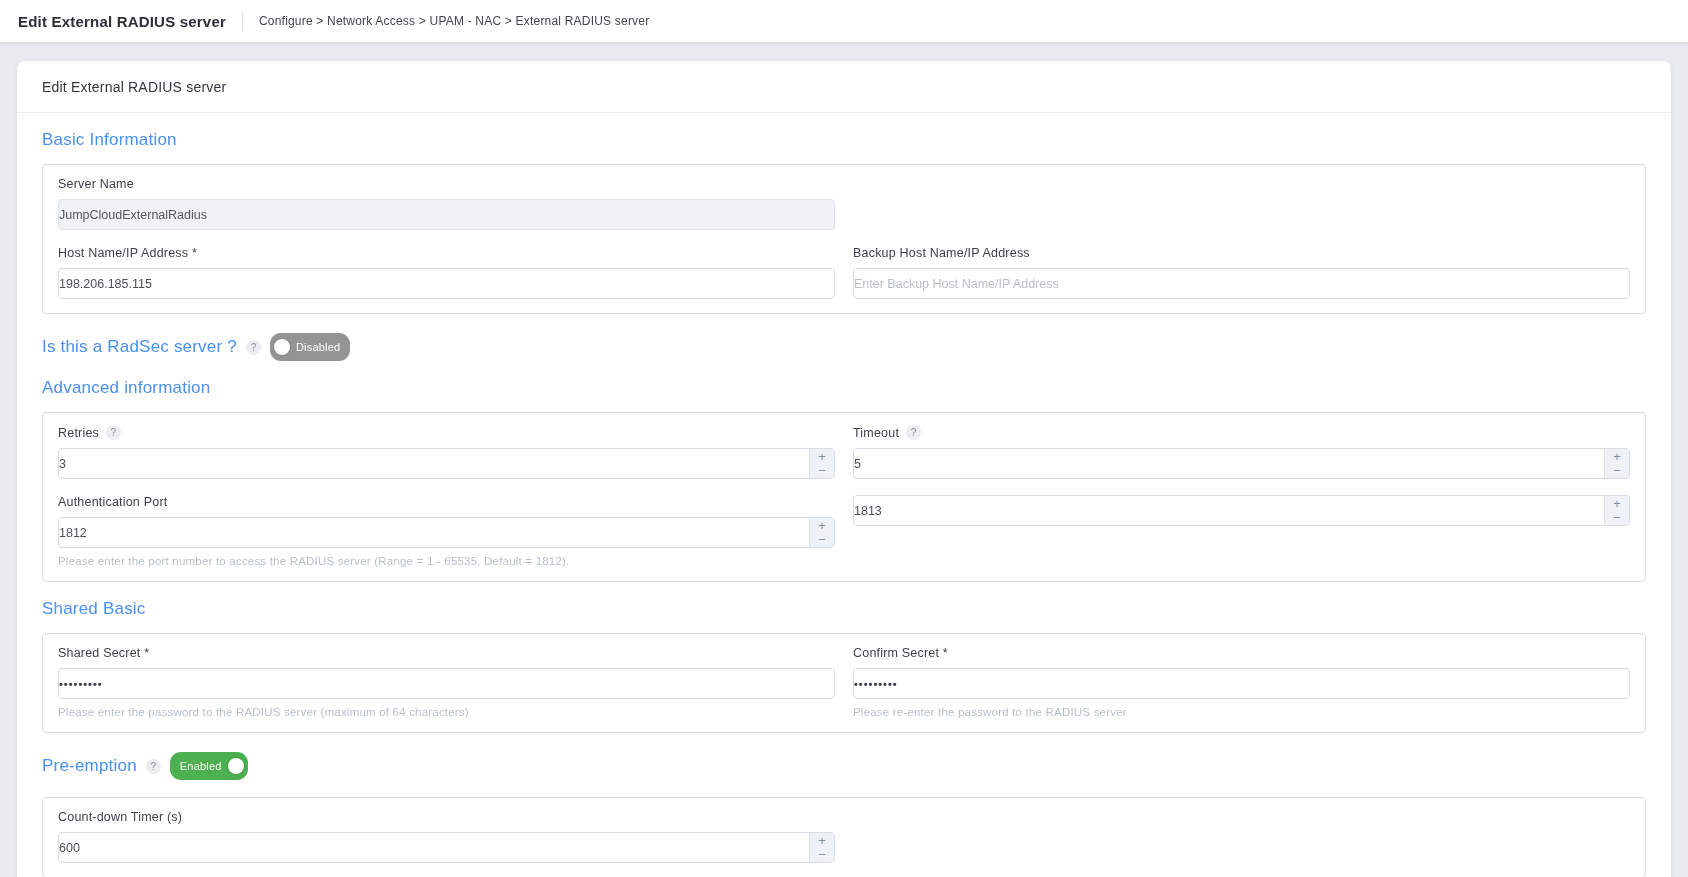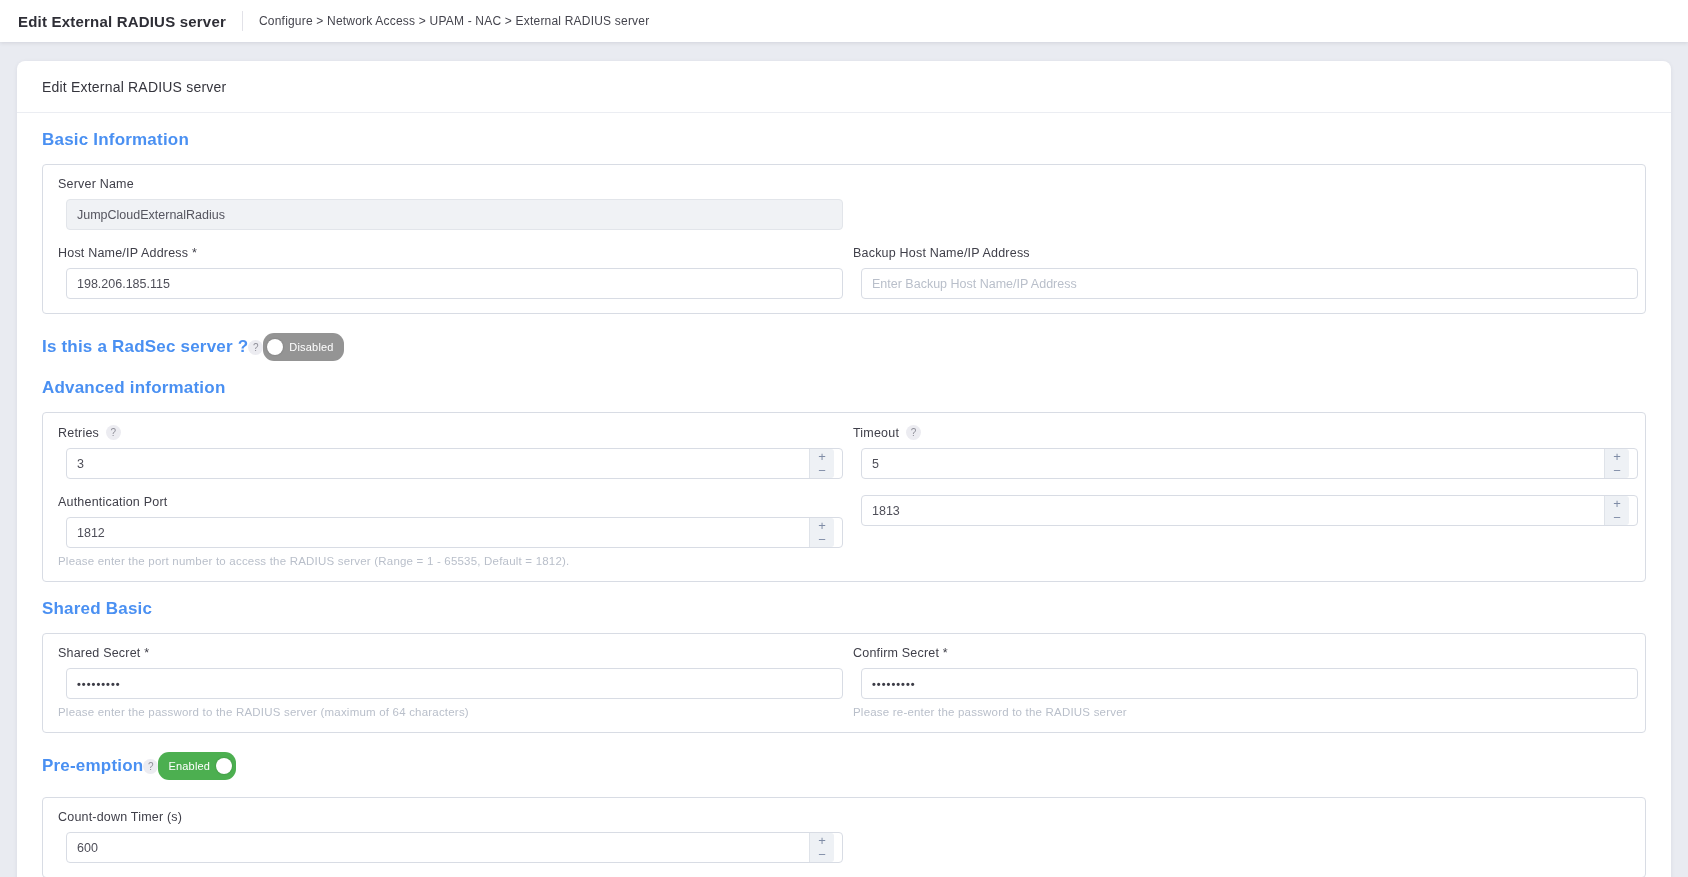--- a/index.html
+++ b/index.html
@@ -15,35 +15,35 @@
   .breadcrumb { font-size:12px; color:#45454e; letter-spacing:.2px; }
 
   
   .page { padding:19px 17px 0 17px; height:835px; }
   .card { background:#ffffff; border-radius:8px; box-shadow:0 1px 4px rgba(40,40,60,.08);
     min-height:816px; }
   .card-header { height:52px; display:flex; align-items:center; padding:0 25px;
     border-bottom:1px solid #ebedf2; font-size:14px; color:#35353d; letter-spacing:.2px; }
   .card-body { padding:0 25px 30px 25px; }
 
-  .section-title { color:var(--accent-blue,#4a90f2); font-size:17px; font-weight:700;
+  .section-title { color:var(--accent-blue,#4a90f2); font-size:17px; font-weight:400;
     letter-spacing:.2px; margin-top:17px; margin-bottom:14px; }
 
-  .inline-head { display:flex; align-items:center; margin-top:19px; margin-bottom:17px; }
+  .inline-head { display:flex; align-items:center; gap:9px; margin-top:19px; margin-bottom:17px; }
   .inline-head .section-title { margin:0; }
 
   
   .panel { border:1px solid #d8dce4; border-radius:4px; padding:12px 15px 14px 15px;
     display:grid; grid-template-columns:1fr 1fr; column-gap:18px; row-gap:16px; }
   .field { min-width:0; }
   .field-label { font-size:12.5px; color:#40404a; display:flex; align-items:center;
     gap:7px; margin-bottom:8px; letter-spacing:.2px; }
   .tinput { width:100%; height:31px; border:1px solid #d8dce4; border-radius:4px;
-    padding:0 10px; font-size:12.5px; color:#4f4f59; background:#fff; outline:none;
-    font-family:"Liberation Sans","DejaVu Sans",sans-serif;margin-left:8px; }
+    padding:0 0; font-size:12.5px; color:#4f4f59; background:#fff; outline:none;
+    font-family:"Liberation Sans","DejaVu Sans",sans-serif; }
   .tinput::placeholder { color:#b9bfca; }
   .tinput:disabled { background:#f0f2f5; border-color:#e2e5ea; color:#55555f; }
   .pw { letter-spacing:1px; font-size:11px; font-weight:bold; color:#3c3c46; }
   .helper { font-size:11.5px; color:#b9bfca; margin-top:7px; letter-spacing:.2px; }
 
   
   .numwrap { position:relative; }
   .numwrap .tinput { padding-right:34px; }
   .stepper { position:absolute; top:1px; right:1px; bottom:1px; width:25px;
     background:#eef1f5; border-left:1px solid #dfe3e9; border-radius:0 3px 3px 0;

